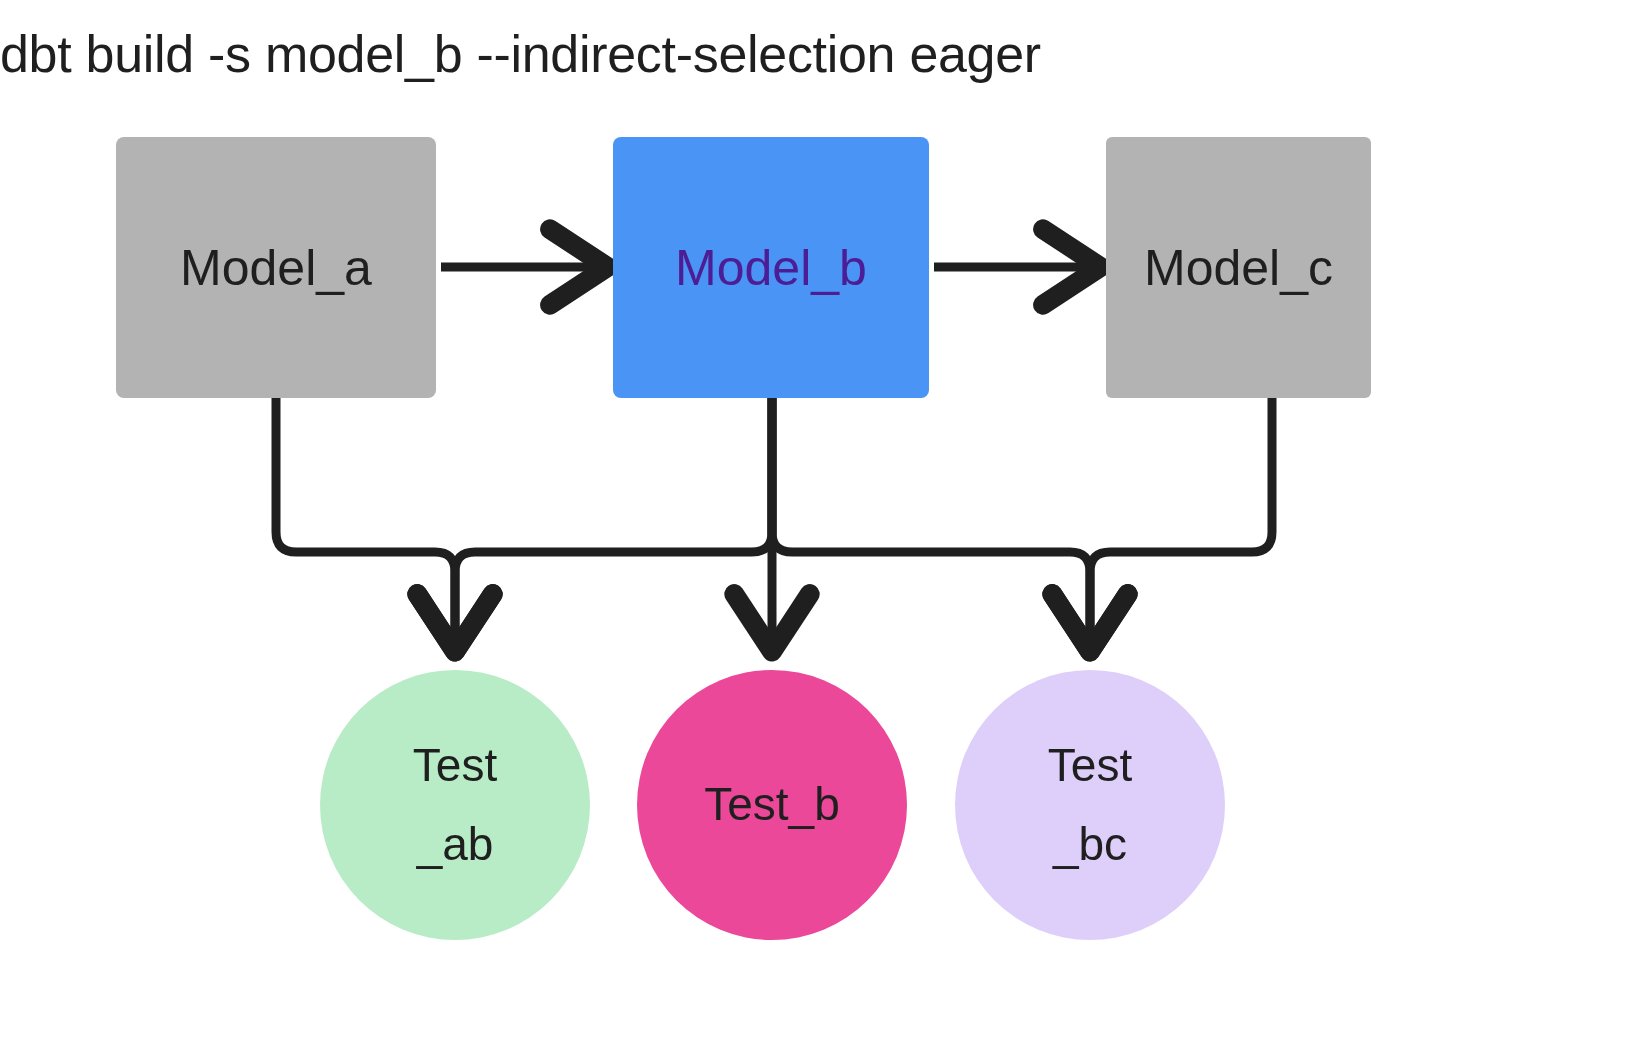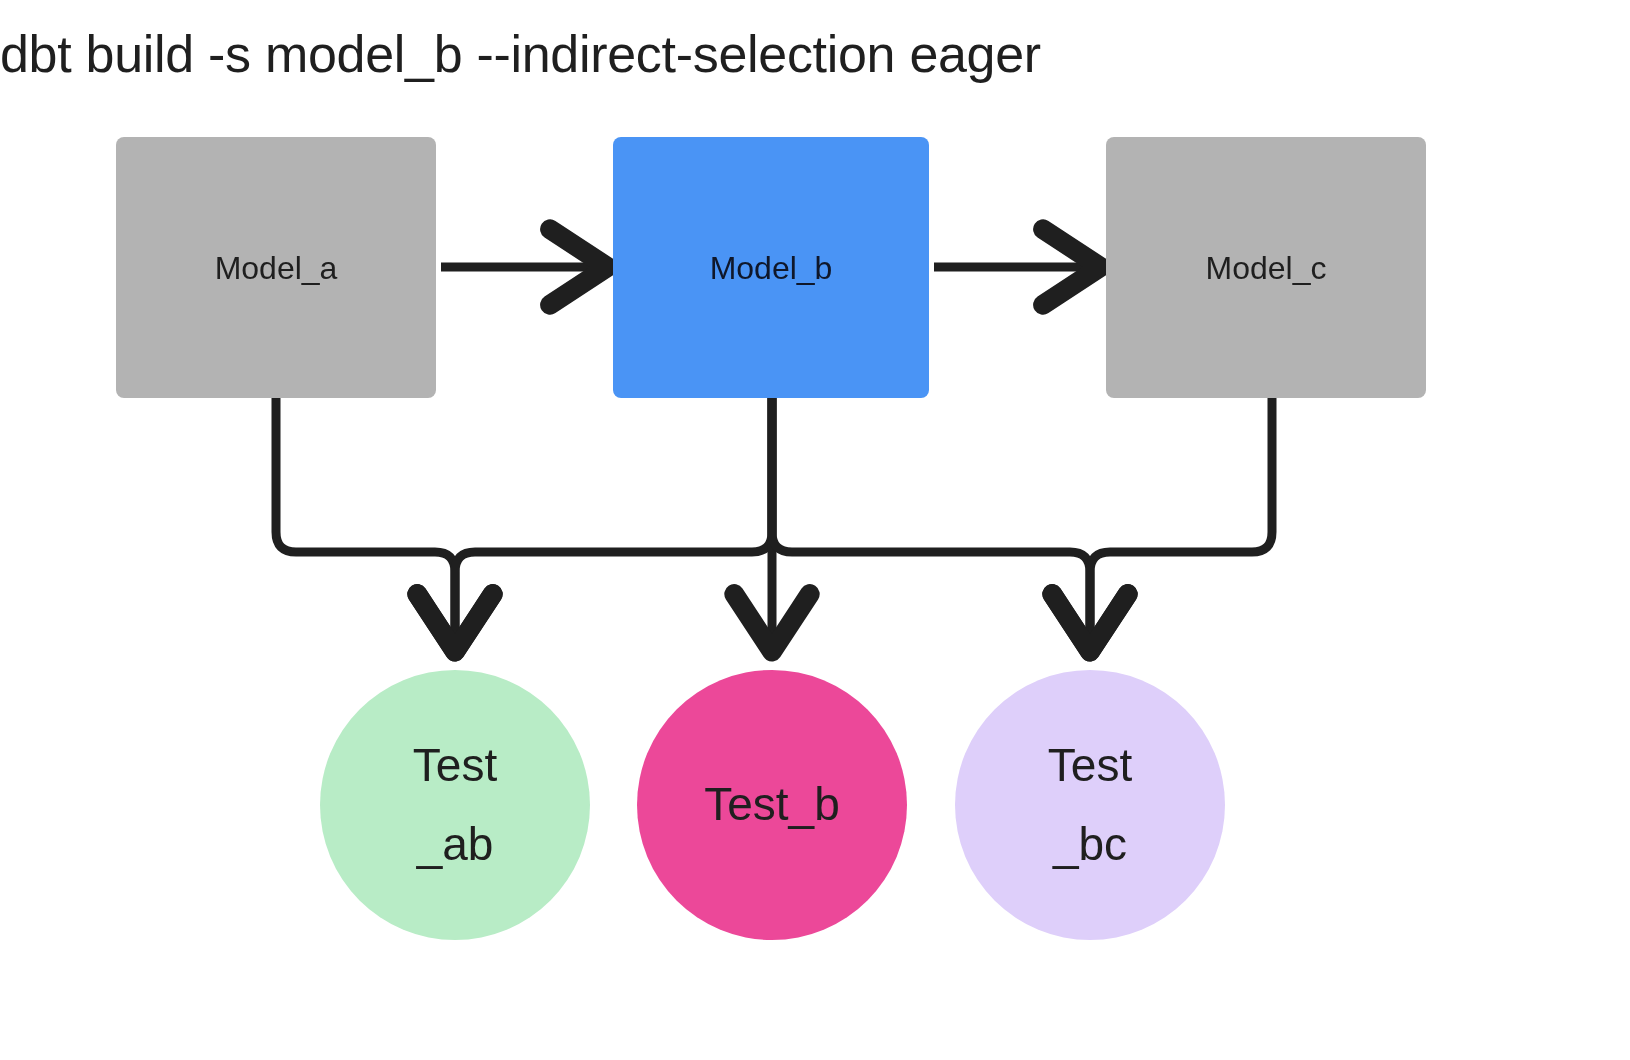--- a/index.html
+++ b/index.html
@@ -43,38 +43,39 @@
   
   .model-node {
     position: absolute;
     display: flex;
     align-items: center;
     justify-content: center;
     border-radius: 8px;
     box-sizing: border-box;
   }
   .model-label {
-    font-size: 32px;
+    font-size: 50px;
     line-height: 1;
     white-space: nowrap;
   }
   #model-a {
     left: 116px;  top: 137px;  width: 320px;  height: 261px;
     background: #b3b3b3;
   }
   #model-b {
     left: 613px;  top: 137px;  width: 316px;  height: 261px;
     background: #4a94f5;
   }
   #model-c {
-    left: 1106px; top: 137px;  width: 320px;  height: 261px;
+    left: 1106px; top: 137px;  width: 265px;  height: 261px;
     background: #b3b3b3;
+    border-radius: 6px;
   }
   #model-a .model-label, #model-c .model-label { color: #1f1f1f; }
-  #model-b .model-label { color: #0f172a; }
+  #model-b .model-label { color: #4c1d95; }
 
   
   .test-node {
     position: absolute;
     width: 270px;
     height: 270px;
     border-radius: 50%;
     display: flex;
     flex-direction: column;
     align-items: center;

